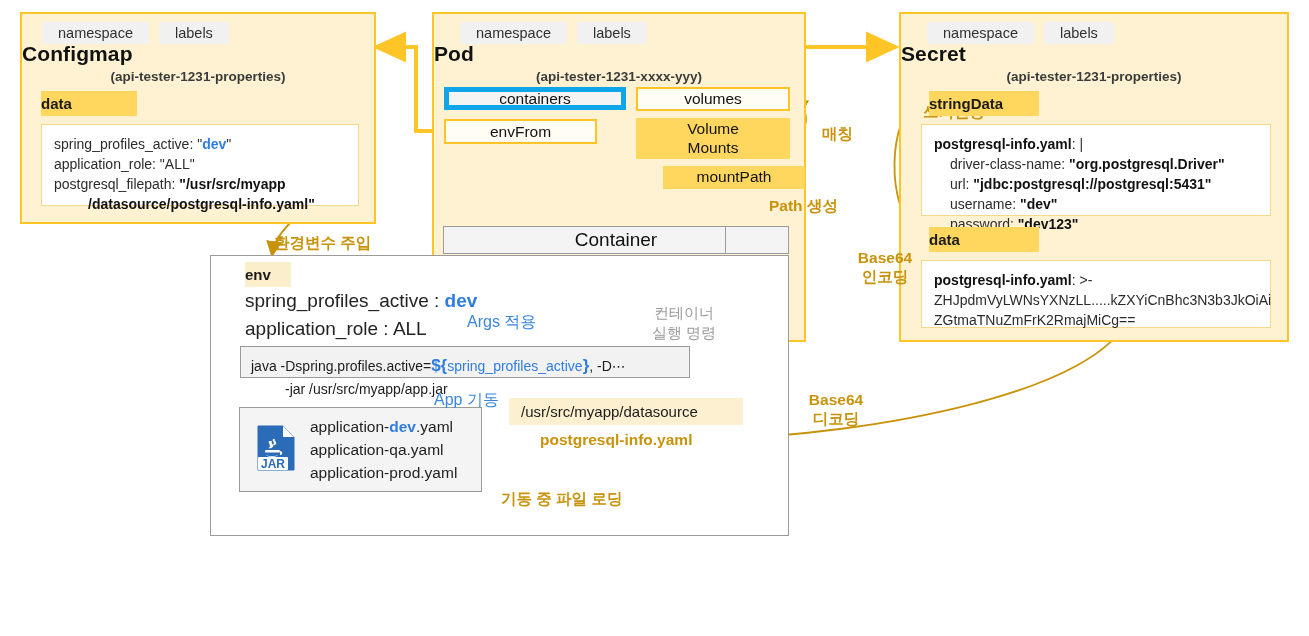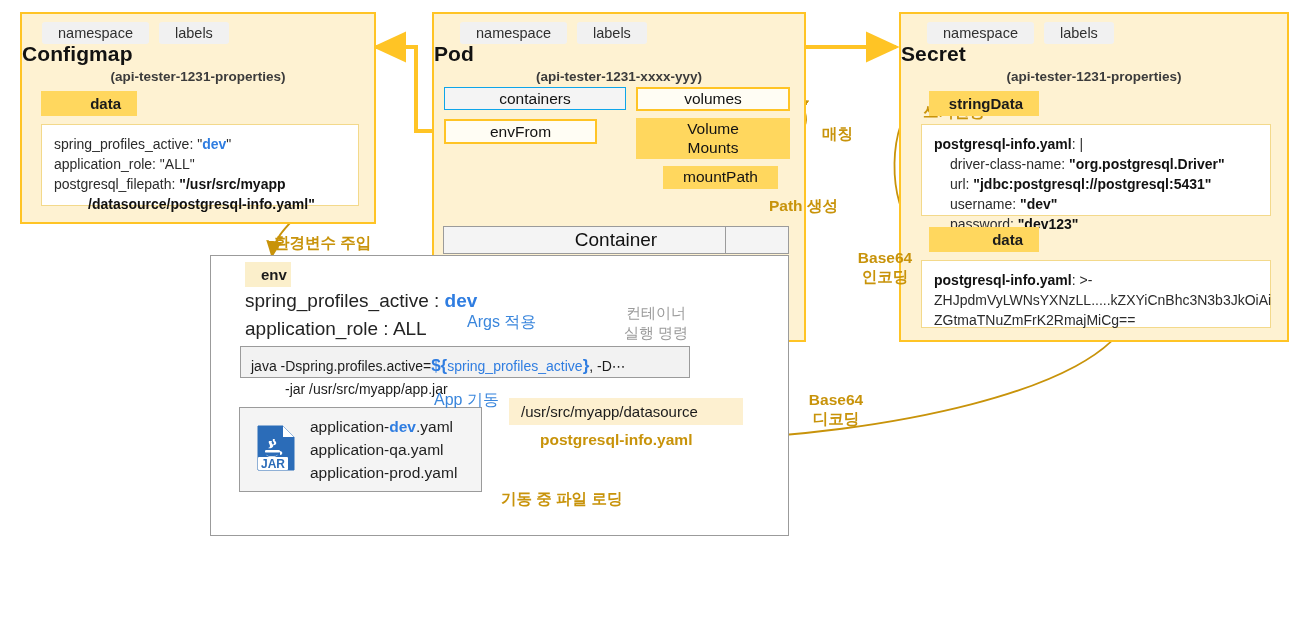--- a/index.html
+++ b/index.html
@@ -24,40 +24,40 @@
     position:absolute;width:100%;text-align:left;font-size:21px;font-weight:bold;
     color:#121212;letter-spacing:.1px;
   }
   .res-sub{
     position:absolute;width:100%;text-align:center;font-size:13.5px;color:#3b3b3b;font-weight:bold;
   }
 
   
   .keybadge{
     position:absolute;background:#FFD75E;font-size:15px;font-weight:bold;color:#1b1b1b;
-    text-align:right;padding:4px 16px;box-sizing:border-box;white-space:nowrap;
+    text-align:left;padding:4px 0;box-sizing:border-box;white-space:nowrap;
   }
   .keybadge.soft{background:#FBEFCB;}
 
   
   .yaml{
     position:absolute;background:#ffffff;border:1px solid #F3D98B;box-sizing:border-box;
     font-size:14px;color:#2b2b2b;line-height:1.42;padding:10px 12px;
   }
   .yaml .b{font-weight:bold;color:#111;}
   .yaml .blue{color:#2F7DE1;font-weight:bold;}
   .yaml .ind{padding-left:16px;display:block;}
   .yaml .ind2{padding-left:34px;display:block;}
 
   
   .obox{
     position:absolute;box-sizing:border-box;display:flex;align-items:center;
     justify-content:center;text-align:center;font-size:15.5px;color:#121212;
   }
-  .obox.gray{background:#F4F4F4;border:1px solid #0ea5e9;}
+  .obox.gray{background:#F4F4F4;border:5px solid #0ea5e9;}
   .obox.outline{background:#FFFDF4;border:2px solid #FFC425;}
   .obox.fill{background:#FFD75E;line-height:1.22;}
 
   
   .ctr-head{
     position:absolute;background:#F4F4F4;border:1px solid #9b9b9b;box-sizing:border-box;
     display:flex;align-items:center;justify-content:center;font-size:19px;color:#111;
   }
   .ctr-head .divider{position:absolute;right:62px;top:0;bottom:0;width:1px;background:#9b9b9b;}
   .ctr-body{
@@ -196,21 +196,21 @@
     <div class="res-sub" style="top:55px;">(api-tester-1231-xxxx-yyy)</div>
   </div>
 
   <div class="obox gray" style="left:444px;top:87px;width:182px;height:23px;">containers</div>
   <div class="obox outline" style="left:444px;top:119px;width:153px;height:25px;">envFrom</div>
   <div class="obox outline" style="left:636px;top:87px;width:154px;height:24px;">volumes</div>
   <div class="obox fill" style="left:636px;top:118px;width:154px;height:41px;flex-direction:column;">
     <span>Volume</span>
     <span>Mounts</span>
   </div>
-  <div class="obox fill" style="left:663px;top:166px;width:115px;height:23px;">mountPath</div>
+  <div class="obox fill" style="left:663px;top:166px;width:142px;height:23px;">mountPath</div>
 
   <div class="res" style="left:899px;top:12px;width:390px;height:330px;">
     <div class="badgerow" style="left:26px;top:8px;">
       <span class="chip">namespace</span>
       <span class="chip">labels</span>
     </div>
     <div class="res-title" style="top:28px;">Secret</div>
     <div class="res-sub" style="top:55px;">(api-tester-1231-properties)</div>
 
     <div class="anno gold" style="left:22px;top:60px;margin-top:28px;">쓰기전용</div>
@@ -247,21 +247,21 @@
     <div><span>spring_profiles_active : </span><span class="blue">dev</span></div>
     <div>application_role : ALL</div>
     <div>postgresql_filepath : /usr⋯</div>
   </div>
 
   <div class="cmdbox" style="left:240px;top:346px;width:450px;height:32px;">
     <span>java -Dspring.profiles.active=</span><span class="varb">${</span><span class="var">spring_profiles_active</span><span class="varb">}</span><span>, -D⋯</span>
     <span class="l2">-jar /usr/src/myapp/app.jar</span>
   </div>
 
-  <div class="note-gray" style="left:610px;top:303px;width:92px;">
+  <div class="note-gray" style="left:638px;top:303px;width:92px;">
     <div>컨테이너</div>
     <div>실행 명령</div>
   </div>
 
   <div class="jarbox" style="left:239px;top:407px;width:243px;height:85px;">
     <span style="flex:0 0 auto;">
       <svg width="40" height="48" viewBox="0 0 40 48" aria-hidden="true">
         <path d="M2,2 L27,2 L38,13 L38,46 L2,46 Z" fill="#2B6CB8" stroke="#2B6CB8" stroke-width="1"></path>
         <path d="M27,2 L38,13 L27,13 Z" fill="#ffffff"></path>
         <g fill="#ffffff">

